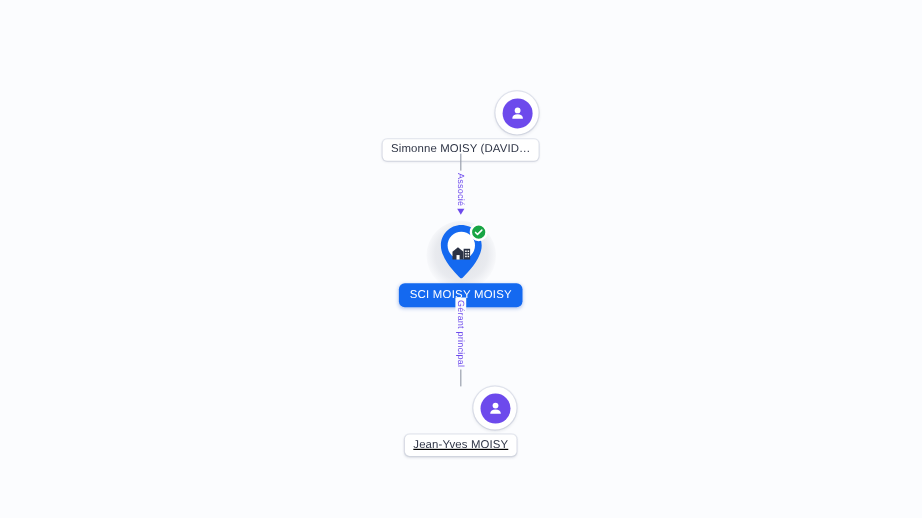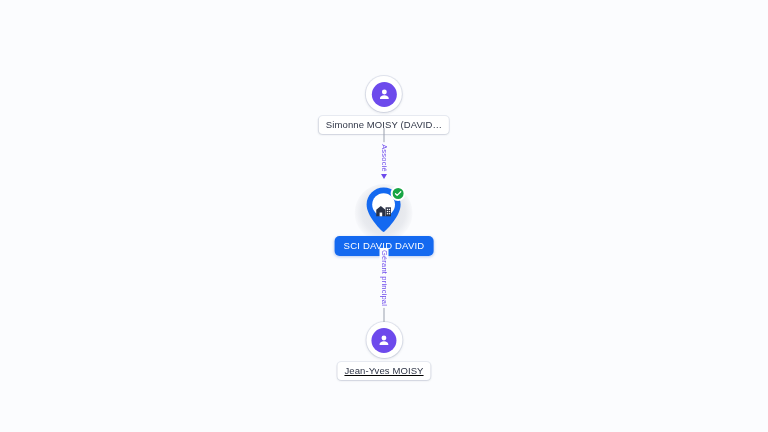--- a/index.html
+++ b/index.html
@@ -20,21 +20,21 @@
     inset: 0;
     width: 768px;
     height: 432px;
   }
 
   
   .node {
     position: absolute;
     display: flex;
     flex-direction: column;
-    align-items: center;
+    align-items: flex-end;
     transform: translateX(-50%);
   }
 
   
   .person-avatar-ring {
     width: 36px;
     height: 36px;
     border-radius: 50%;
     background: #ffffff;
     box-shadow: 0 1px 3px rgba(40, 50, 80, 0.16), 0 0 0 1px rgba(225, 228, 238, 0.9);
@@ -215,21 +215,21 @@
             <rect x="6.7" y="15.4" width="3.4" height="5" fill="#ffffff"></rect>
           </svg>
         </div>
         <div class="pin-check-badge">
           <svg width="9" height="9" viewBox="0 0 24 24" fill="none" aria-hidden="true">
             <path d="M5 12.5l4.4 4.4L19 7.4" stroke="#ffffff" stroke-width="3.4" stroke-linecap="round" stroke-linejoin="round"></path>
           </svg>
         </div>
       </div>
     </div>
-    <div class="company-label">SCI DAVID DAVID</div>
+    <div class="company-label">SCI MOISY MOISY</div>
   </div>
 
   <div class="node" style="left:384px; top:322px;text-decoration:underline;">
     <div class="person-avatar-ring">
       <div class="person-avatar-disc">
         <svg width="15" height="15" viewBox="0 0 24 24" fill="#ffffff" aria-hidden="true">
           <circle cx="12" cy="8" r="3.9"></circle>
           <path d="M12 13.2c-4.1 0-7 2.2-7 4.6V19h14v-1.2c0-2.4-2.9-4.6-7-4.6z"></path>
         </svg>
       </div>

